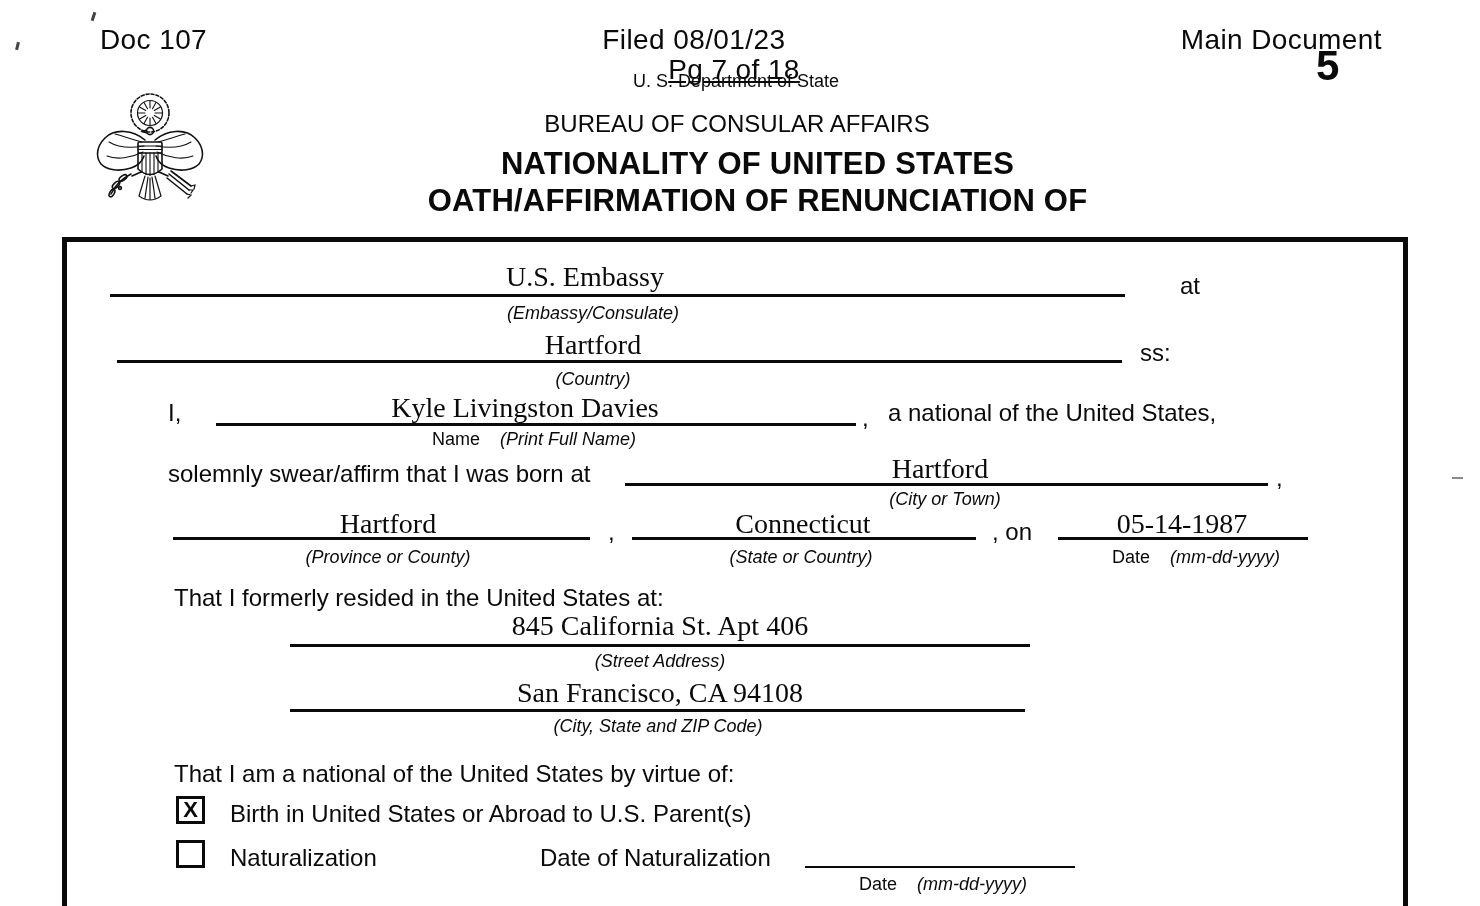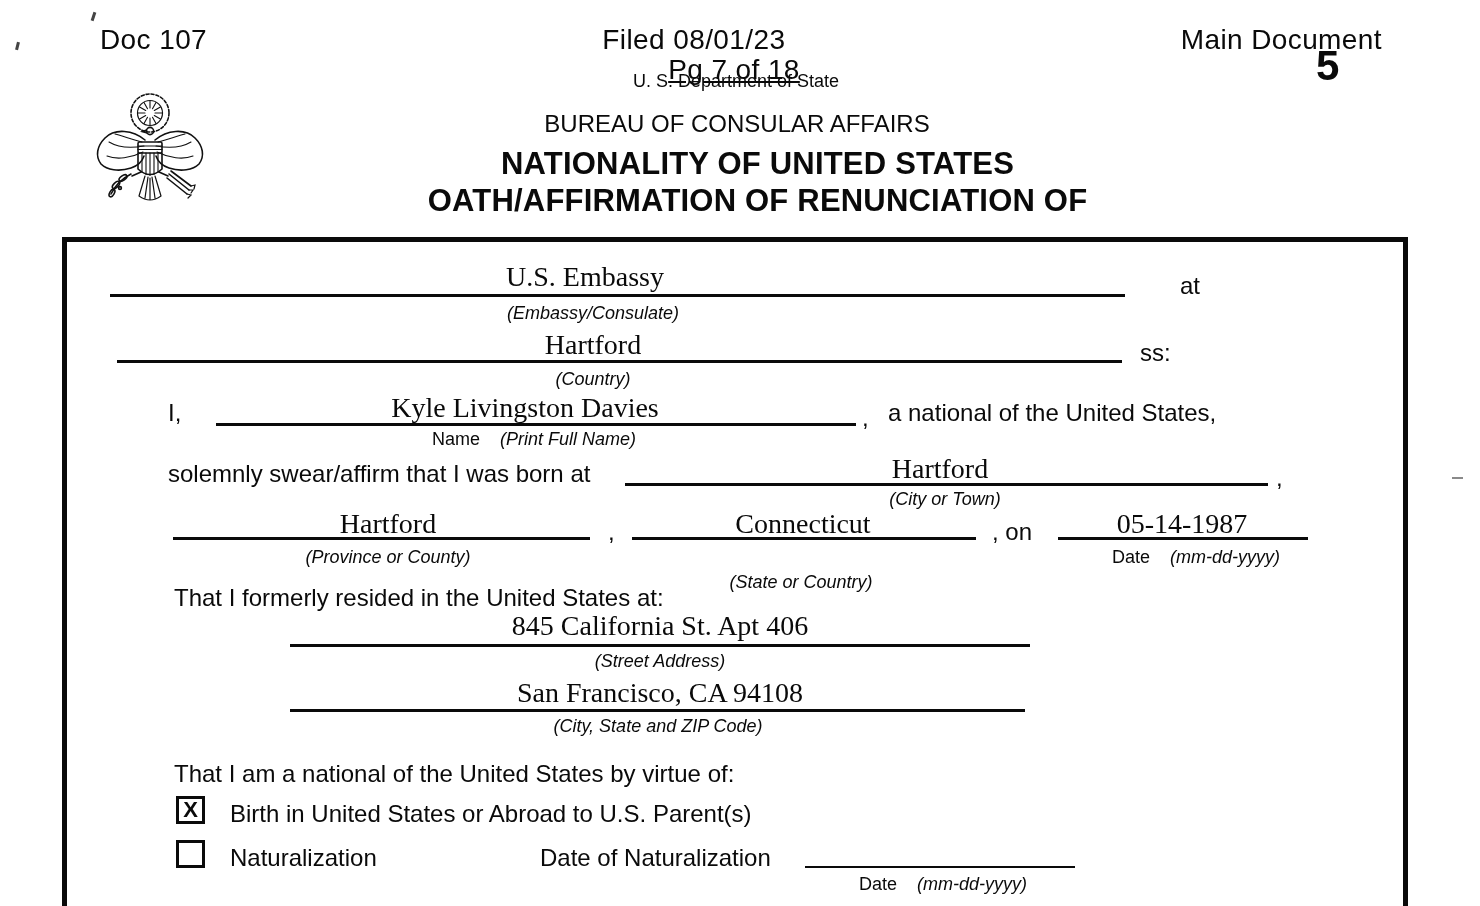--- a/index.html
+++ b/index.html
@@ -112,21 +112,21 @@
 <div class="abs ctr sublabel" style="left:645px; top:489px; width:600px;">(City or Town)</div>
 
 <div class="abs ctr serifval" style="left:180px; top:508px; width:416px;">Hartford</div>
 <div class="line" style="left:173px; top:537px; width:417px;"></div>
 <div class="abs ctr sublabel" style="left:188px; top:547px; width:400px;">(Province or County)</div>
 
 <div class="abs sans" style="left:608px; top:518px;">,</div>
 
 <div class="abs ctr serifval" style="left:632px; top:508px; width:342px;">Connecticut</div>
 <div class="line" style="left:632px; top:537px; width:344px;"></div>
-<div class="abs ctr sublabel" style="left:601px; top:572px; width:400px;font-style:italic;">(State or Country)</div>
+<div class="abs ctr sublabel" style="left:601px; top:547px; width:400px;font-style:italic;">(State or Country)</div>
 
 <div class="abs sans" style="left:992px; top:518px;">, on</div>
 
 <div class="abs ctr serifval" style="left:1057px; top:508px; width:250px;">05-14-1987</div>
 <div class="line" style="left:1058px; top:537px; width:250px;"></div>
 <div class="abs ctr sublabel" style="left:996px; top:547px; width:400px;">
   <span class="rm">Date</span><span class="it-part">(mm-dd-yyyy)</span>
 </div>
 
 <div class="abs sans" style="left:174px; top:584px;">That I formerly resided in the United States at:</div>

